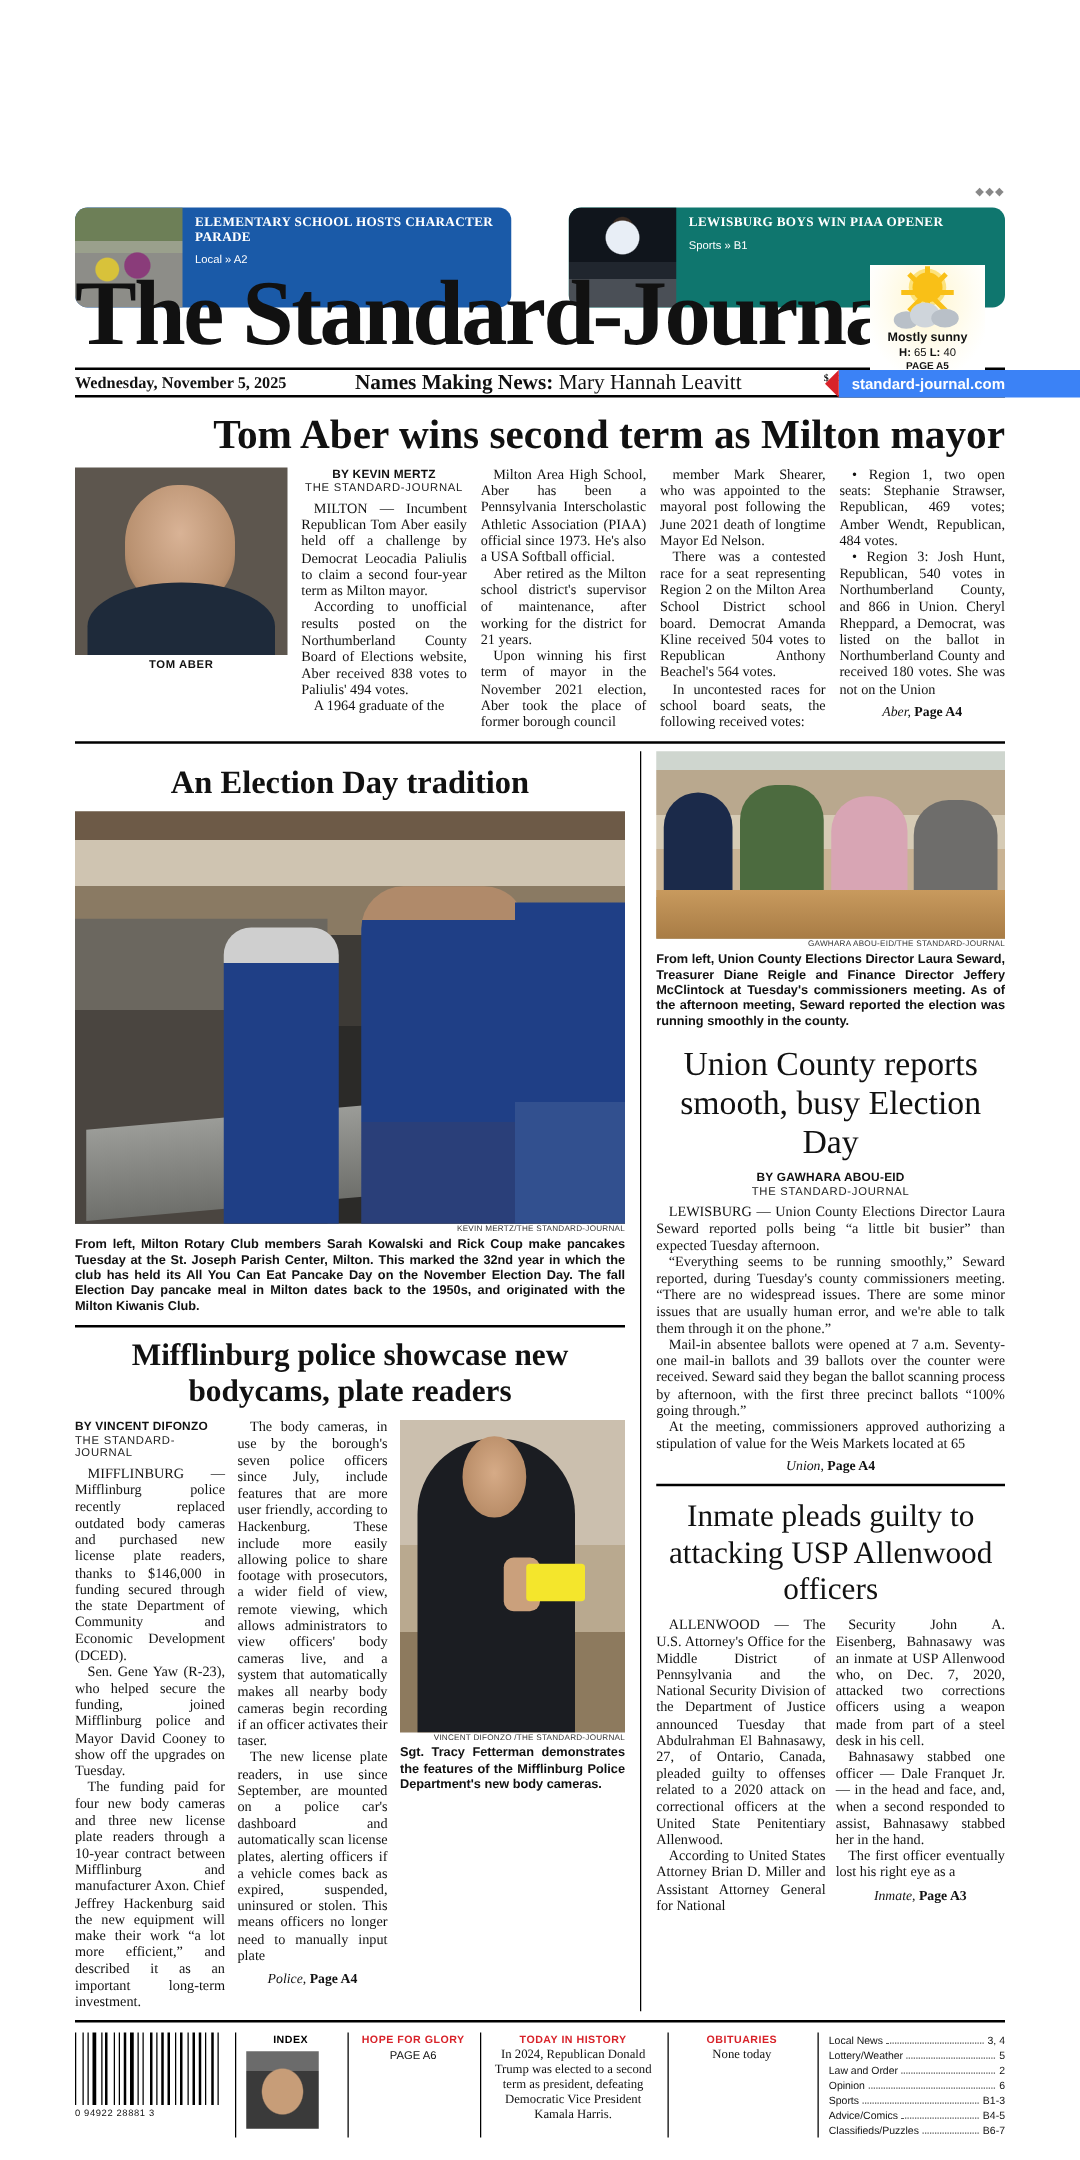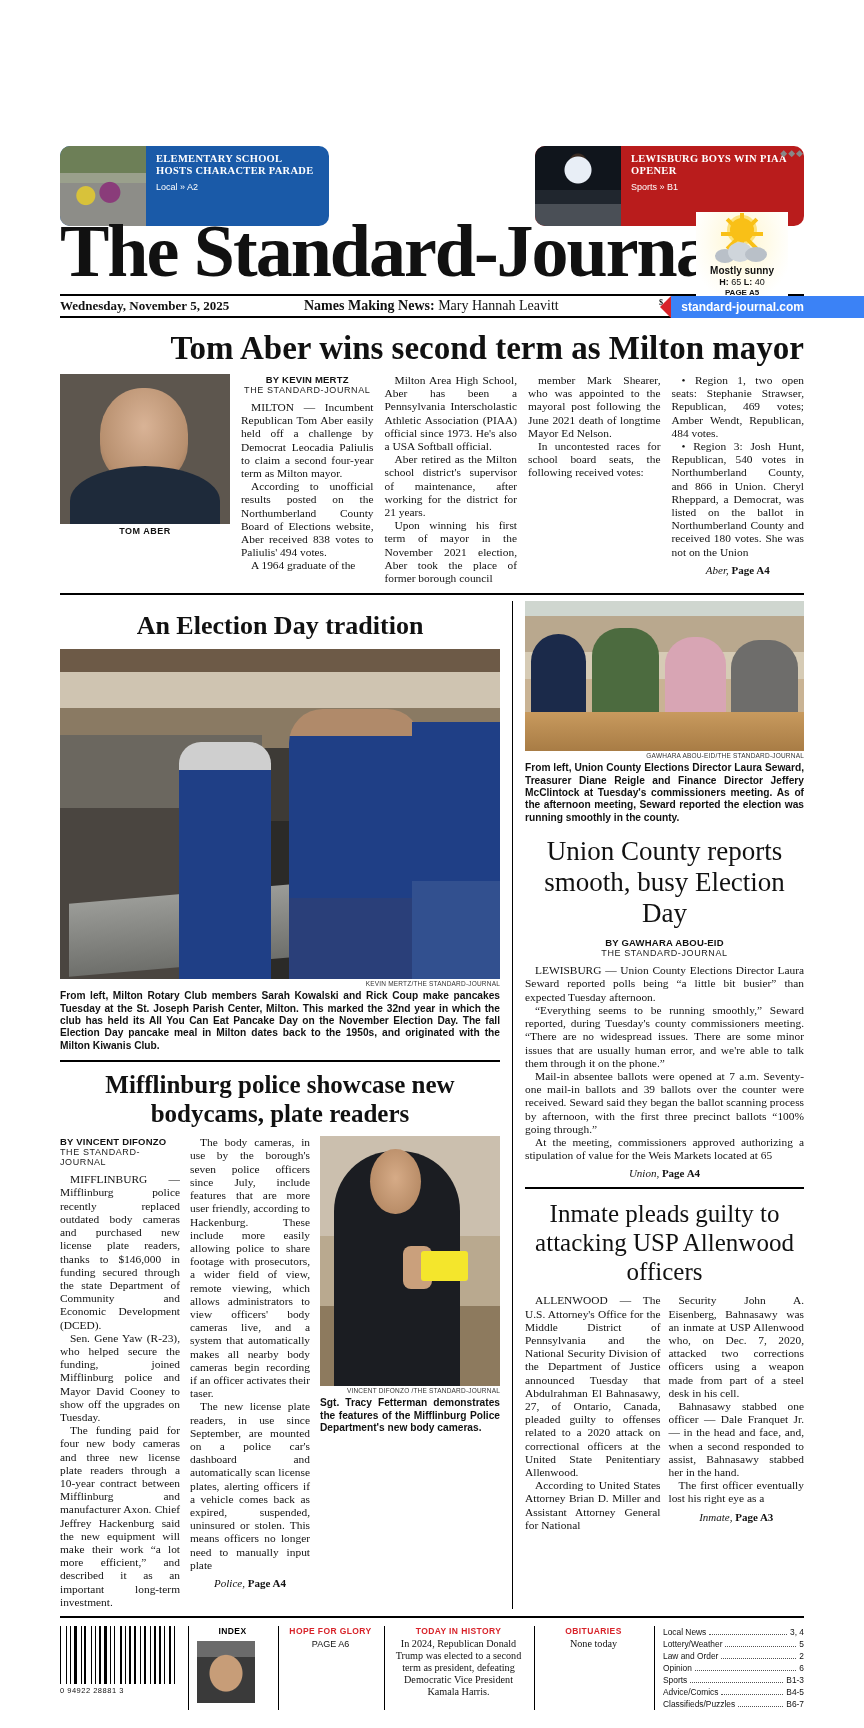--- a/index.html
+++ b/index.html
@@ -8,23 +8,23 @@
     width: 864px; height: 1728px;
     background: #ffffff;
     font-family: "Liberation Serif", serif;
     color: #111;
     overflow: hidden;
   }
   .page { position: relative; width: 864px; height: 1728px; padding: 0 60px; }
 
   
   .promo-strip { display:flex; justify-content:space-between; align-items:flex-start; padding-top:146px; height:232px; }
-  .promo { display:flex; border-radius:10px; overflow:hidden; width:269px; height:80px; }
+  .promo { display:flex; border-radius:10px; overflow:hidden; width:349px; height:80px;margin-top:20px; }
   .promo.left { background:#1a5aa8; }
-  .promo.right { background:#b91c1c; }
+  .promo.right { background:#0f766e; }
   .promo-thumb { width:86px; height:80px; flex:0 0 86px; position:relative; overflow:hidden; }
   .promo-txt { padding:7px 9px 0 10px; color:#fff; }
   .promo-head { font-family:"Liberation Serif", serif; font-weight:bold; font-size:10.5px; line-height:11.6px; letter-spacing:.3px; }
   .promo-sub { font-family:"Liberation Sans", sans-serif; font-size:9px; margin-top:6px; }
   .dots { position:absolute; right:60px; top:148px; font-size:9px; color:#888; letter-spacing:1px; }
 
   
   .thumb-kids { background:
       radial-gradient(circle at 30% 62%, #d8c23a 0 9px, transparent 10px),
       radial-gradient(circle at 58% 58%, #8a3c7a 0 10px, transparent 11px),
@@ -52,21 +52,21 @@
   .cloud i:nth-child(3){left:30px;top:5px;width:22px;height:15px;}
   .w-cond { font-family:"Liberation Sans", sans-serif; font-weight:bold; font-size:10px; }
   .w-temp { font-family:"Liberation Sans", sans-serif; font-size:9px; margin-top:1px; }
   .w-temp b { font-weight:bold; }
   .w-page { font-family:"Liberation Sans", sans-serif; font-weight:bold; font-size:8px; margin-top:1px; }
 
   
   .rule-thick { border-top:2px solid #000; margin-top:6px; }
   .dateline { display:flex; align-items:center; height:22px; border-bottom:2px solid #000; position:relative; }
   .dl-date { font-weight:bold; font-size:13px; }
-  .dl-names { position:absolute; left:244px; font-size:14px; }
+  .dl-names { position:absolute; left:224px; font-size:17px; }
   .dl-names b { font-weight:bold; }
   .dl-price { position:absolute; right:128px; font-size:12px; font-weight:bold; }
   .dl-price sup { font-size:8px; }
   .dl-price sub { font-size:7px; vertical-align:super; }
   .dl-web { position:absolute; right:-60px; top:0; height:22px; background:#3b82f6; color:#fff;
             font-family:"Liberation Sans", sans-serif; font-weight:bold; font-size:12px;
             display:flex; align-items:center; padding:0 60px 0 10px; }
   .dl-web:before { content:""; position:absolute; left:-11px; top:0; border-top:11px solid transparent;
                    border-bottom:11px solid transparent; border-right:11px solid #d8232a; }
 
@@ -227,20 +227,21 @@
       <p class="body">According to unofficial results posted on the Northumberland County Board of Elections website, Aber received 838 votes to Paliulis' 494 votes.</p>
       <p class="body">A 1964 graduate of the</p>
     </div>
     <div class="col">
       <p class="body">Milton Area High School, Aber has been a Pennsylvania Interscholastic Athletic Association (PIAA) official since 1973. He's also a USA Softball official.</p>
       <p class="body">Aber retired as the Milton school district's supervisor of maintenance, after working for the district for 21 years.</p>
       <p class="body">Upon winning his first term of mayor in the November 2021 election, Aber took the place of former borough council</p>
     </div>
     <div class="col">
       <p class="body">member Mark Shearer, who was appointed to the mayoral post following the June 2021 death of longtime Mayor Ed Nelson.</p>
+      <p class="body">There was a contested race for a seat representing Region 2 on the Milton Area School District school board. Democrat Amanda Kline received 504 votes to Republican Anthony Beachel's 564 votes.</p>
       <p class="body">In uncontested races for school board seats, the following received votes:</p>
     </div>
     <div class="col">
       <p class="body">• Region 1, two open seats: Stephanie Strawser, Republican, 469 votes; Amber Wendt, Republican, 484 votes.</p>
       <p class="body">• Region 3: Josh Hunt, Republican, 540 votes in Northumberland County, and 866 in Union. Cheryl Rheppard, a Democrat, was listed on the ballot in Northumberland County and received 180 votes. She was not on the Union</p>
       <div class="jump">
         <span>Aber,</span>
         <b>Page A4</b>
       </div>
     </div>

